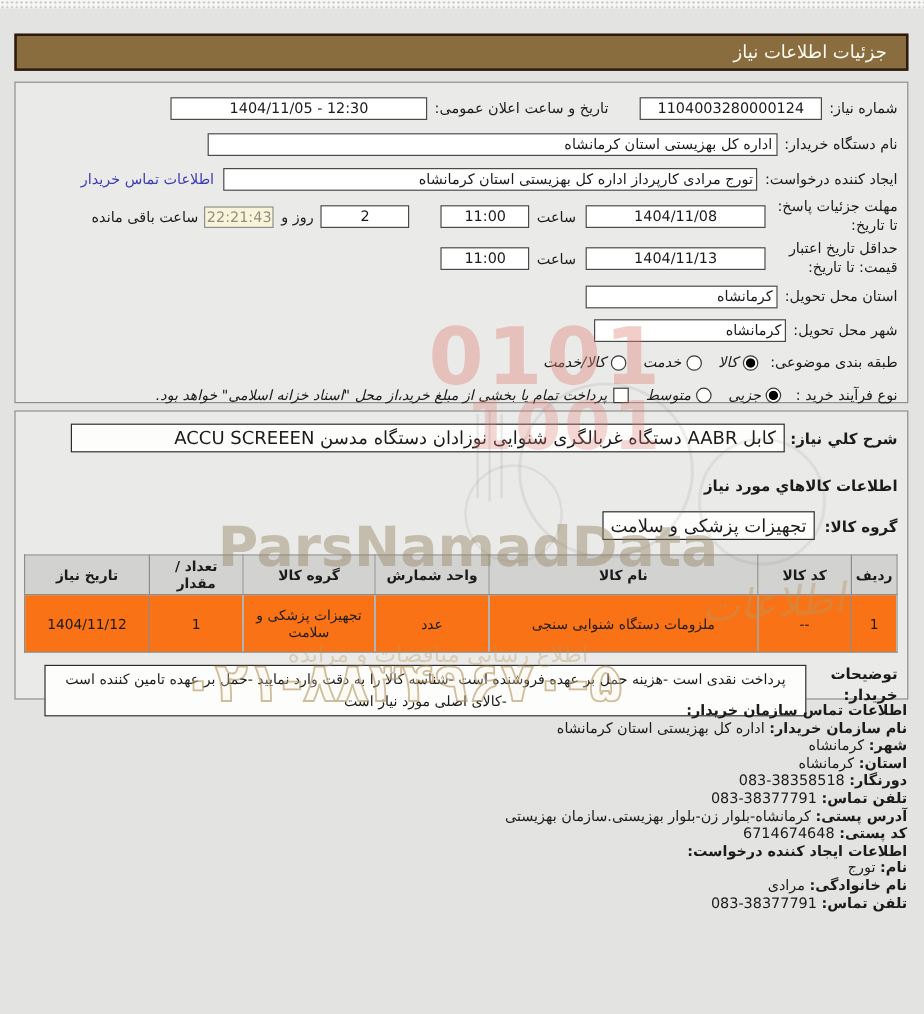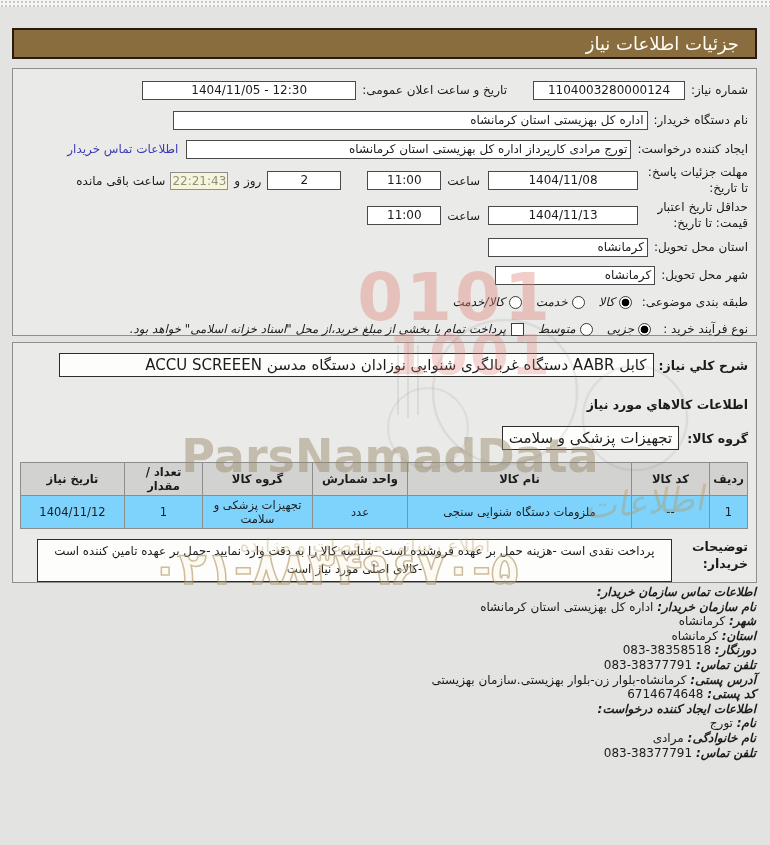--- a/index.html
+++ b/index.html
@@ -12,21 +12,21 @@
     direction:rtl;
   }
   .topstrip {
     position:absolute; top:0; left:0; width:770px; height:7px;
     background:radial-gradient(#c9c9c9 1px, #f6f6f4 1px);
     background-size:4px 4px;
   }
   .titlebar {
     position:absolute; top:28px; left:12px; width:745px; height:31px;
     background:#8a6d3e; border:2px solid #2a1a12;
-    color:#fdfdf6; font-size:18px; line-height:27px;
+    color:#fdfdf6; font-size:15px; line-height:27px;
     padding-right:16px;
   }
   .panel {
     position:absolute; left:12px; width:745px;
     background:#eaeae8; border:1px solid #8e8e8e;
   }
   #panel-form { top:68px; height:268px; padding:6px 8px 0 8px; }
   #panel-need { top:342px; height:241px; padding:10px 8px 0 8px; }
 
   .frow { display:flex; align-items:center; direction:rtl; }
@@ -47,38 +47,38 @@
   .radio {
     width:13px; height:13px; border:1px solid #3a3a3a; border-radius:50%;
     background:#fff; display:inline-block; flex:none; margin-left:4px;
   }
   .radio.sel { background:radial-gradient(circle at 50% 50%, #000 0 3.5px, #fff 4.2px); }
   .chk {
     width:13px; height:13px; border:1px solid #3a3a3a; background:#fff;
     display:inline-block; flex:none; margin-left:5px;
   }
   .opt { display:flex; align-items:center; margin-left:14px; white-space:nowrap;font-style:italic; }
-  b, .bold { font-weight:bold;font-style:italic; }
+  b, .bold { font-weight:bold; }
 
   .descbox {
     background:#fdfdfc; border:1px solid #2c2c2c; padding:2px 6px;
     font-size:15px; text-align:right; flex:none;
   }
   .heading { font-weight:bold; font-size:12.5px; }
 
   table.goods {
     border-collapse:collapse; width:727px; margin:12px auto 0 auto;
     background:#eeeeec; table-layout:fixed;
   }
   table.goods th, table.goods td {
     border:1px solid #8d8d8d; text-align:center; vertical-align:middle;
     font-size:11.5px; padding:2px 3px; overflow:hidden;
   }
   table.goods th { background:#d2d2d0; height:27px; font-weight:bold; }
-  table.goods td { height:33px; background:#7dd3fc; }
+  table.goods td { height:48px; background:#f97316; }
 
   .contact {
     position:absolute; top:585px; right:14px; left:14px;
     text-align:right; direction:rtl; font-size:12px; line-height:14.6px;
   }
   .contact .cline b { font-size:12px; }
 
   .wm { position:absolute; top:0; left:0; z-index:40; pointer-events:none; }
 </style>
 </head>

